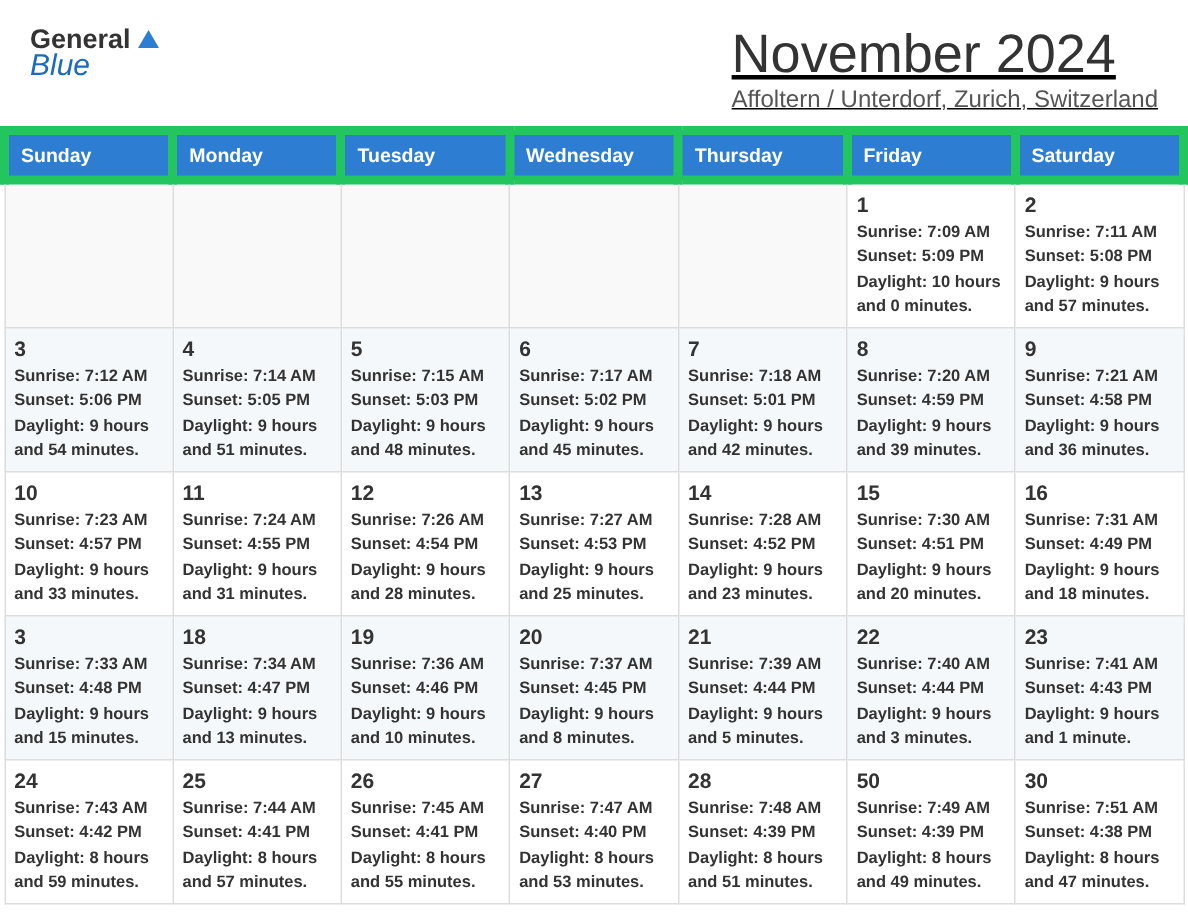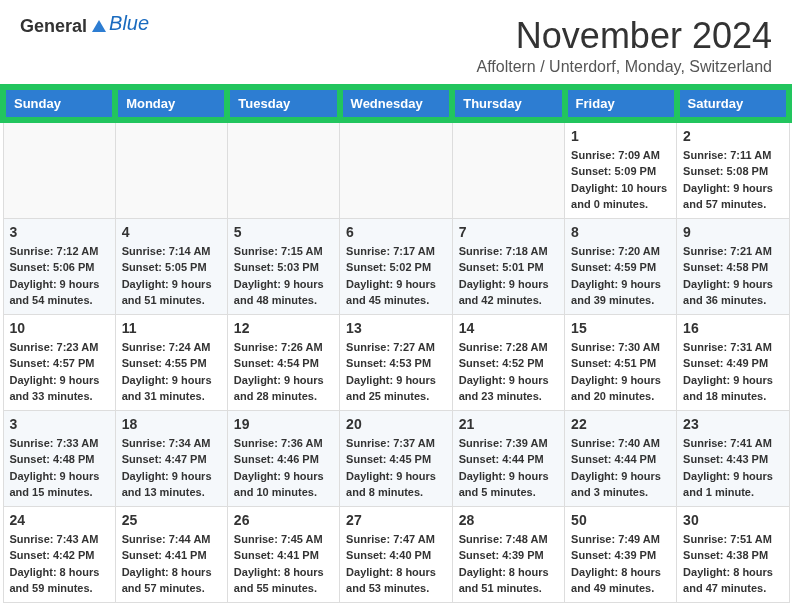--- a/index.html
+++ b/index.html
@@ -10,40 +10,40 @@
       min-height: 612px;
     }
     .header {
       display: flex;
       align-items: flex-start;
       justify-content: space-between;
       padding: 16px 20px 8px 20px;
     }
     .logo {
       display: flex;
-      flex-direction: row;
+      flex-direction: column;
       align-items: flex-start;
     }
     .logo-text {
       display: flex;
       align-items: center;
       gap: 2px;
     }
     .logo-general {
       font-size: 18px;
       font-weight: bold;
       color: #333;
     }
     .logo-blue {
       font-size: 18px;
       font-weight: normal;
       color: #1a6bbf;
     }
     .title-section {
-      text-align: right;
+      text-decoration: underline;
     }
     .month-title {
       font-size: 36px;
       font-weight: normal;
       color: #333;
       line-height: 1.1;
     }
     .location {
       font-size: 16px;
       color: #555;
@@ -104,21 +104,21 @@
     <div class="logo-text">
       <span class="logo-general">General</span>
       <svg width="18" height="18" viewBox="0 0 18 18" style="margin: 0 1px;">
         <polygon points="9,2 16,14 2,14" fill="#2d7dd2"></polygon>
       </svg>
     </div>
     <span class="logo-blue" style="margin-top:-4px; font-size:20px; font-style:italic;">Blue</span>
   </div>
   <div class="title-section">
     <div class="month-title">November 2024</div>
-    <div class="location">Affoltern / Unterdorf, Monday, Switzerland</div>
+    <div class="location">Affoltern / Unterdorf, Zurich, Switzerland</div>
   </div>
 </div>
 
 <table class="calendar">
   <thead>
     <tr>
     <th>Sunday</th>
         <th>Monday</th>
         <th>Tuesday</th>
         <th>Wednesday</th>

